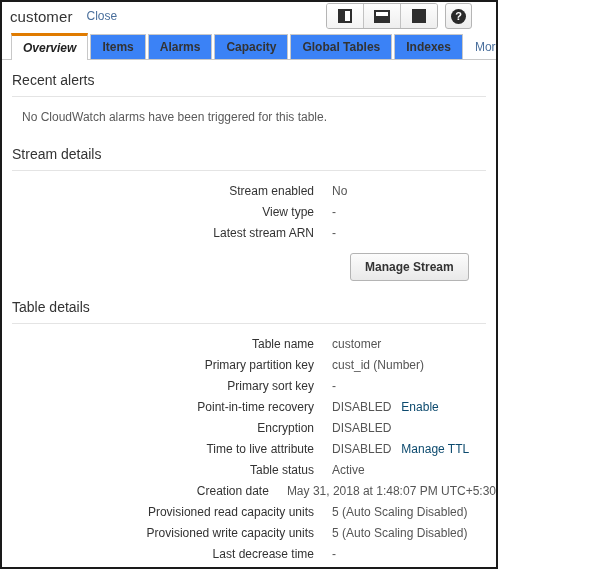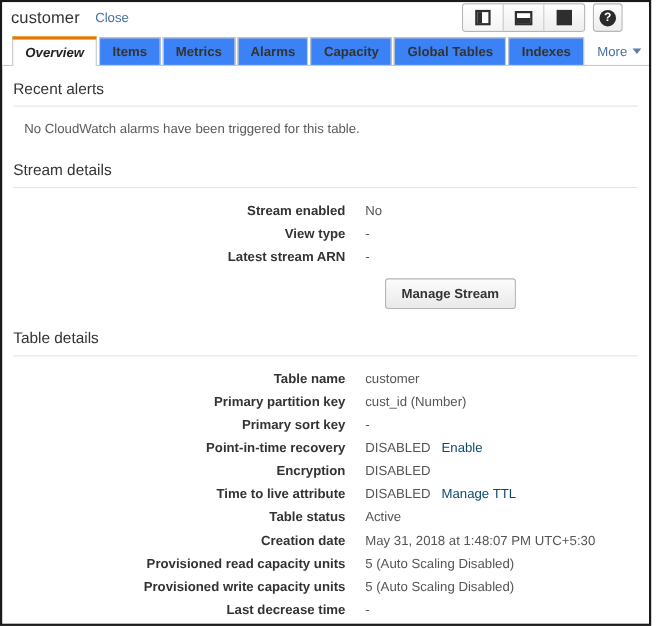--- a/index.html
+++ b/index.html
@@ -6,21 +6,21 @@
     margin: 0;
     padding: 0;
     background: #ffffff;
   }
   body {
     font-family: "Liberation Sans", sans-serif;
     color: #333333;
   }
   #app {
     position: relative;
-    width: 592px;
+    width: 498px;
     height: 569px;
     box-sizing: border-box;
     border: 2px solid #1a1a1a;
     background: #ffffff;
     overflow: hidden;
   }
 
   
   .header {
     position: relative;
@@ -191,21 +191,21 @@
   .kv-row {
     display: flex;
     align-items: baseline;
     line-height: 20px;
     margin-bottom: 1px;
   }
   .kv-label {
     width: 330px;
     text-align: right;
     font-size: 12px;
-    font-weight: bold;
+    font-weight: normal;
     color: #333333;
     padding-right: 18px;
     box-sizing: border-box;
     white-space: nowrap;
   }
   .kv-value {
     font-size: 12px;
     color: #555555;
     white-space: nowrap;
   }
@@ -264,23 +264,20 @@
   </div>
 
   <div class="tabstrip">
     <div class="tab active">
       <span>Overview</span>
     </div>
     <div class="tab">
       <span>Items</span>
     </div>
     <div class="tab">
-      <span>Metrics</span>
-    </div>
-    <div class="tab">
       <span>Alarms</span>
     </div>
     <div class="tab">
       <span>Capacity</span>
     </div>
     <div class="tab">
       <span>Global Tables</span>
     </div>
     <div class="tab">
       <span>Indexes</span>

